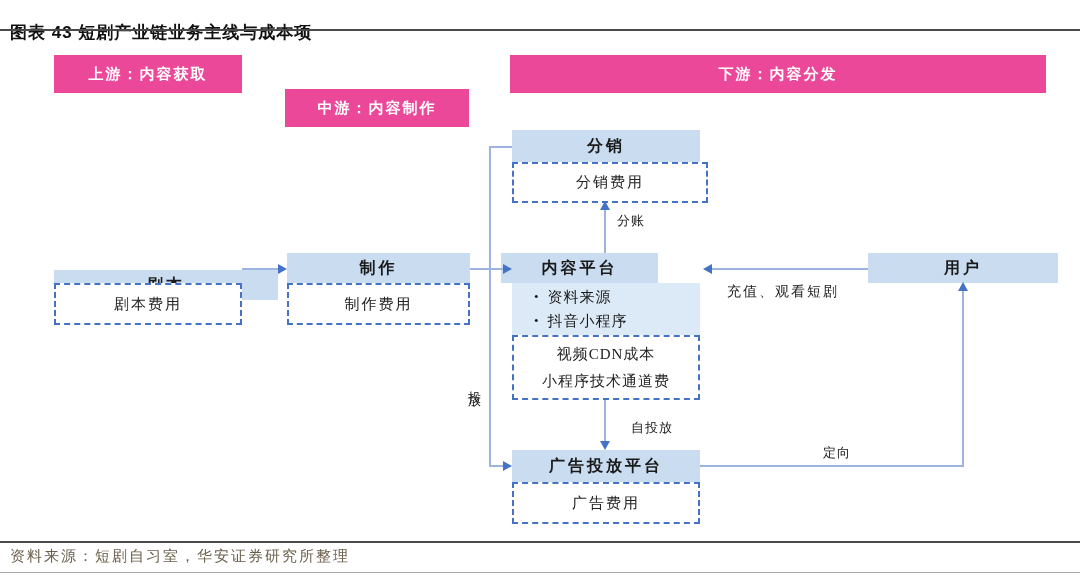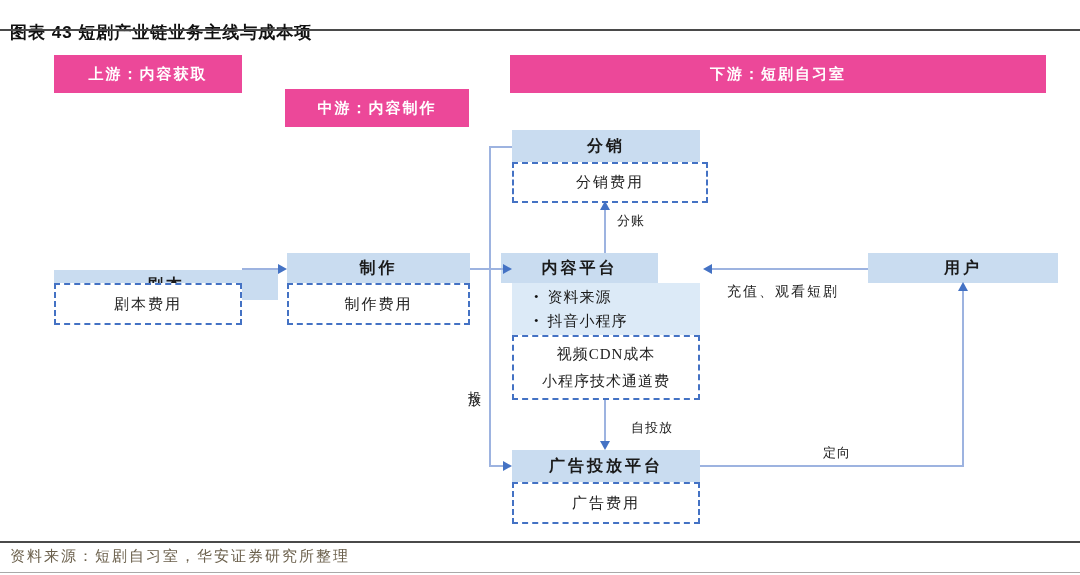--- a/index.html
+++ b/index.html
@@ -94,21 +94,21 @@
 </head>
 <body>
 
 <div class="canvas">
 
   <div class="fig-title">图表 43 短剧产业链业务主线与成本项</div>
   <div class="rule title-rule"></div>
 
   <div class="stage-header" id="hdr-up">上游：内容获取</div>
   <div class="stage-header" id="hdr-mid">中游：内容制作</div>
-  <div class="stage-header" id="hdr-down">下游：短剧自习室</div>
+  <div class="stage-header" id="hdr-down">下游：内容分发</div>
 
   <div class="node-head" id="n-dist-head">分销</div>
   <div class="cost-box" id="n-dist-cost">分销费用</div>
 
   <div class="node-head" id="n-script-head">剧本</div>
   <div class="cost-box" id="n-script-cost">剧本费用</div>
 
   <div class="node-head" id="n-prod-head">制作</div>
   <div class="cost-box" id="n-prod-cost">制作费用</div>
 

